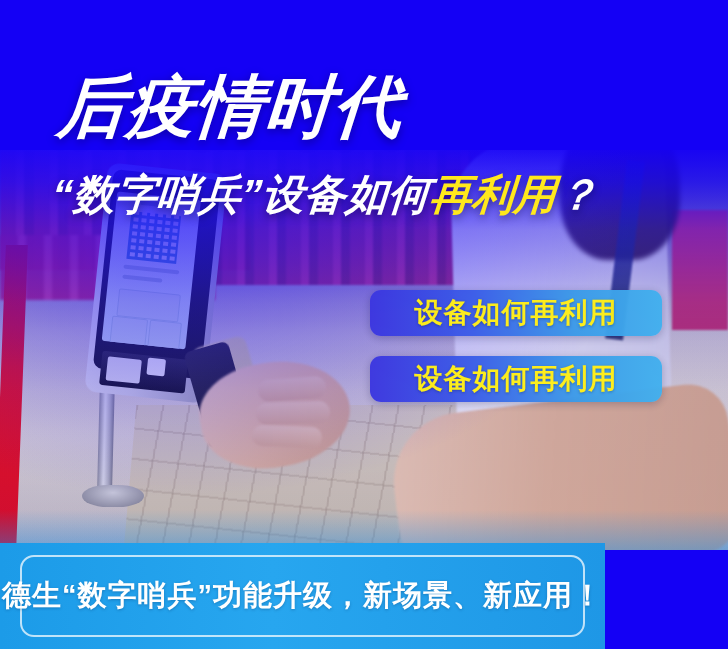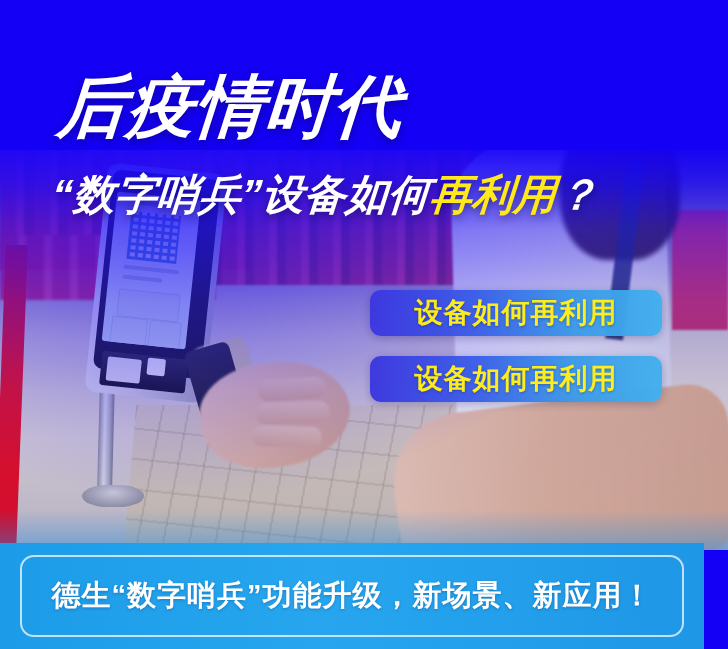--- a/index.html
+++ b/index.html
@@ -257,21 +257,21 @@
   }
   .pill span{
     font-size:28px;font-weight:bold;color:#ffef15;letter-spacing:1px;
     text-shadow:0 1px 3px rgba(0,20,80,.35);
     white-space:nowrap;
   }
   .pill:nth-child(3){margin-bottom:0;}
 
   
   .bottombar{
-    position:absolute;left:0;bottom:0;width:704px;height:106px;
+    position:absolute;left:0;bottom:0;width:605px;height:106px;
     background:linear-gradient(90deg,#1c9be8 0%,#27a6ef 45%,#1e97e6 100%);
   }
   .bottombar-inner{
     position:absolute;left:20px;top:12px;right:20px;bottom:12px;
     border:2px solid rgba(255,255,255,.72);
     border-radius:14px;
     display:flex;align-items:center;justify-content:center;
   }
   .bottombar-inner span{
     font-size:29px;font-weight:bold;color:#ffffff;letter-spacing:1px;

